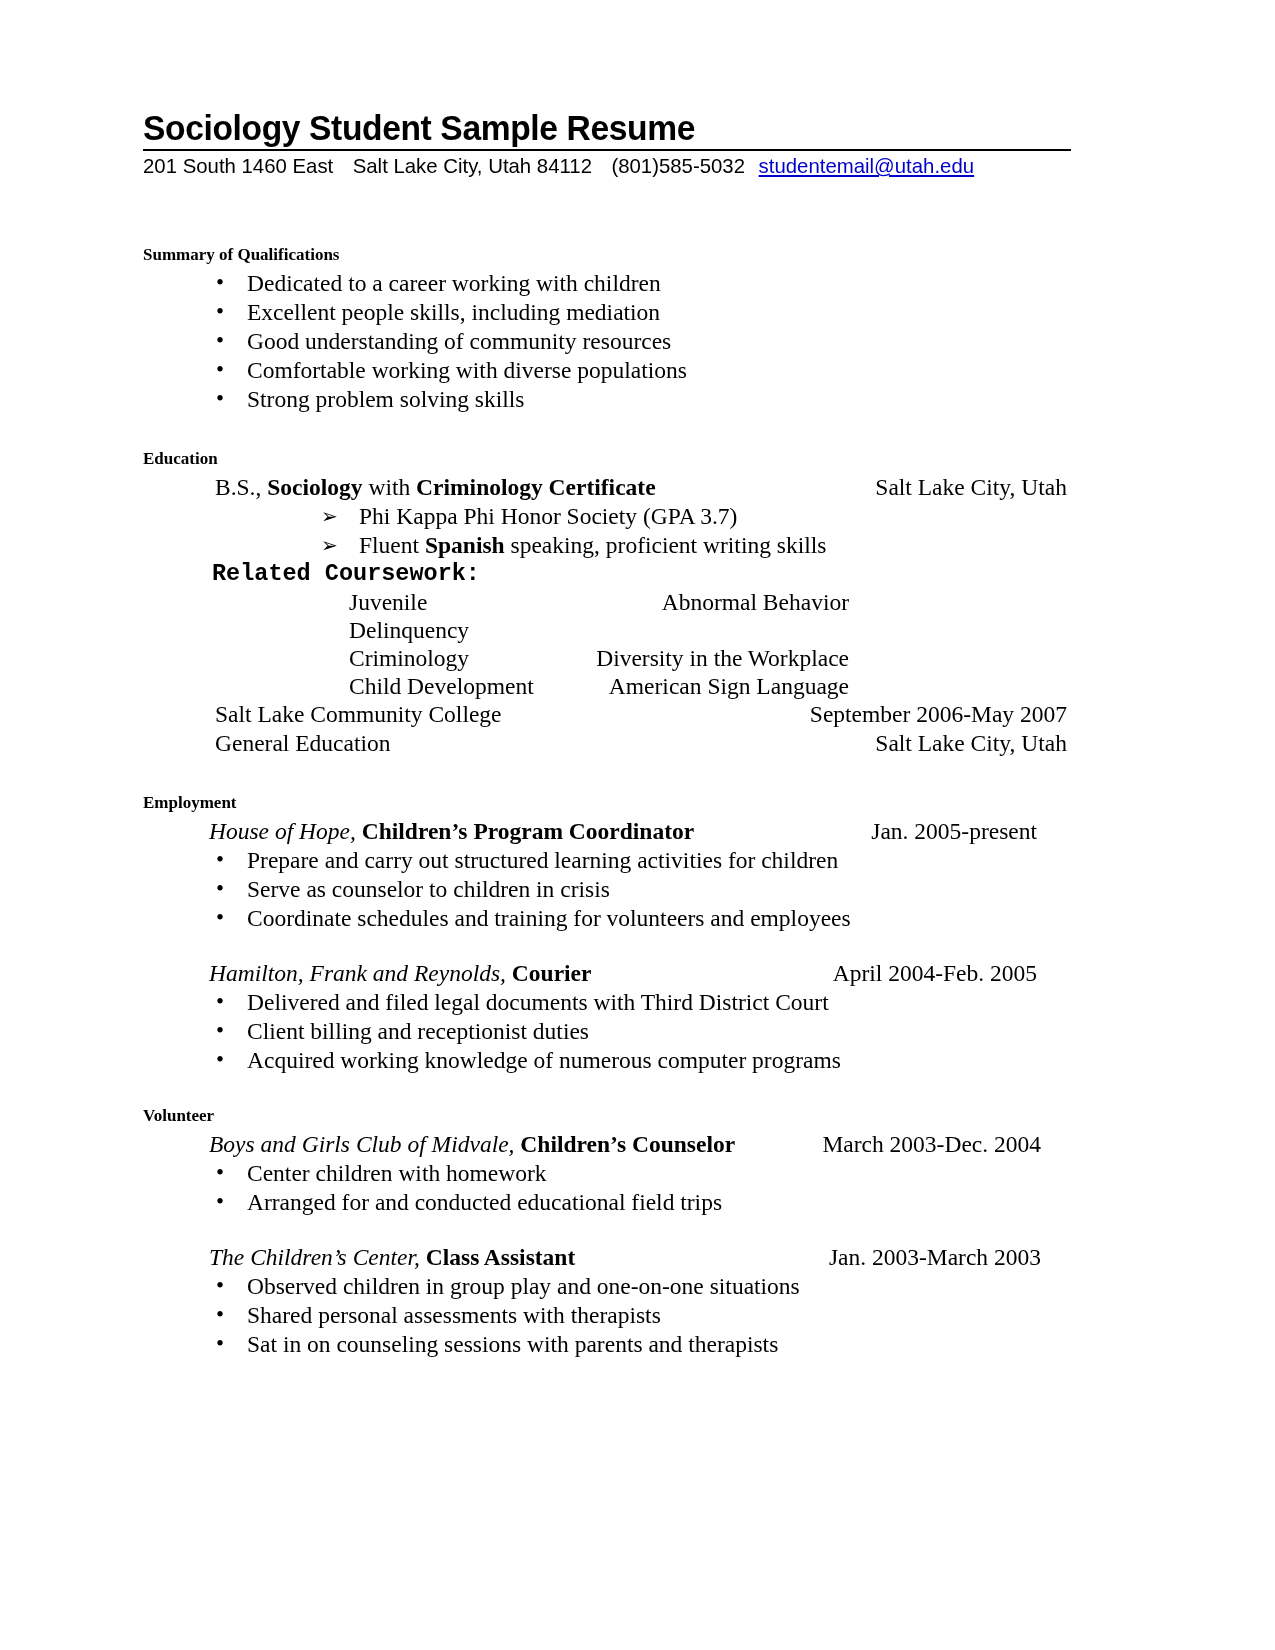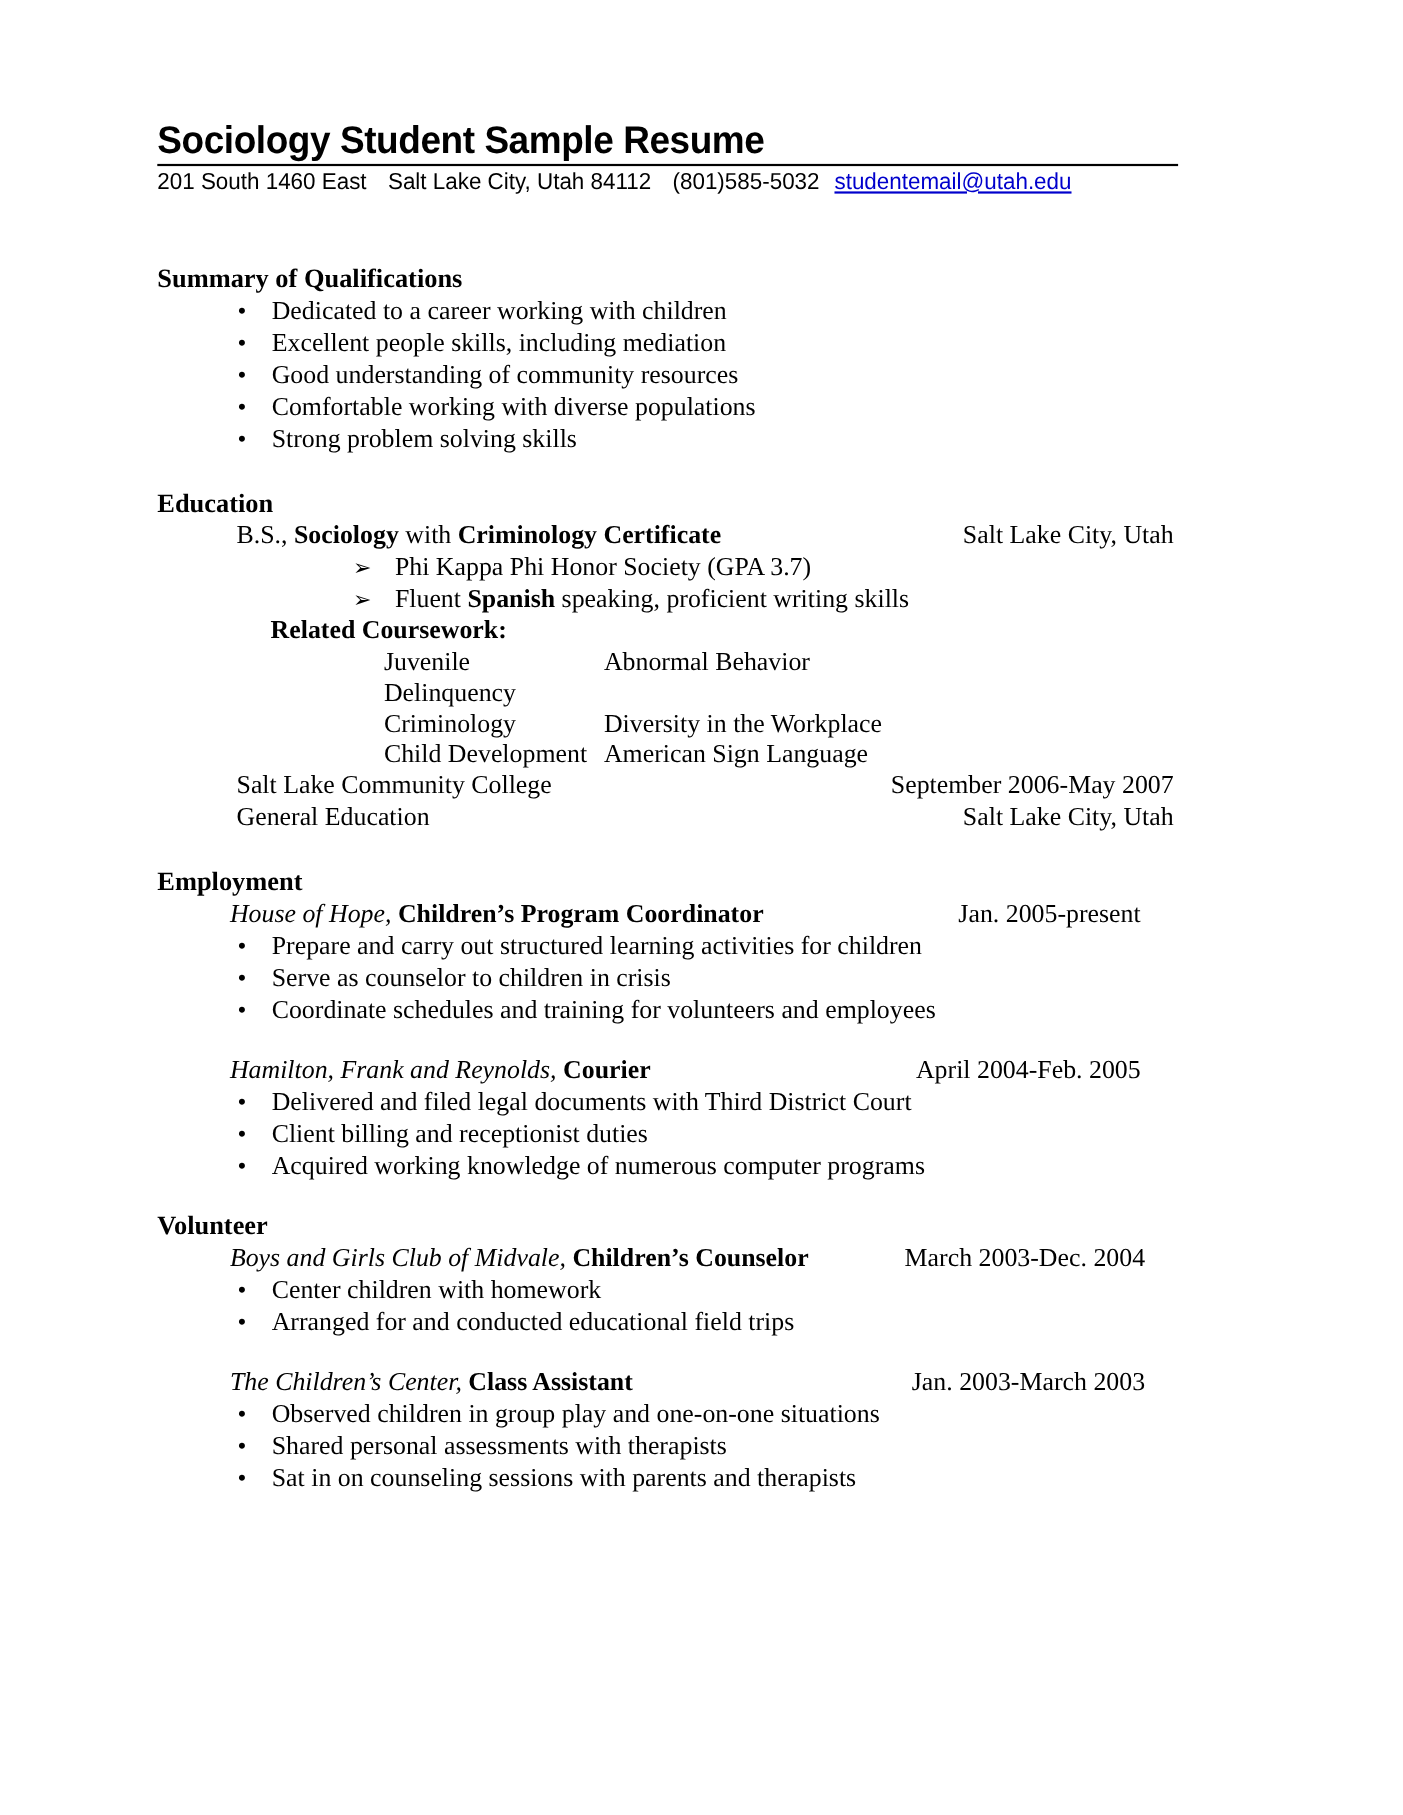--- a/index.html
+++ b/index.html
@@ -68,21 +68,21 @@
     top: 240px;
     width: 928px;
     font-size: 23.5px;
     line-height: 28.8px;
   }
 
   .section { }
 
   .section-title {
     font-weight: bold;
-    font-size: 24px;
+    font-size: 17px;
     line-height: 29px;
   }
 
   
   ul.bullets {
     list-style: none;
     margin: 0;
     padding: 0;
   }
   ul.bullets > li {
@@ -136,32 +136,33 @@
     font-style: italic;
     font-weight: normal;
   }
   strong.title-b {
     font-weight: bold;
   }
 
   
   .coursework-label {
     font-weight: bold;
-    margin-left: 103px;
-    line-height: 29px;
+    margin-left: 69px;
+    line-height: 29px;
+    font-family: Liberation Mono, monospace;
   }
   .course-grid {
     margin-left: 206px;
   }
   .course-row {
     display: flex;
     line-height: 28px;
   }
   .course-col-a { width: 200px; }
-  .course-col-b { width: 300px; }
+  .course-col-b { width: 300px; text-align: right; }
   .spacer-md { height: 26px; }
   .spacer-lg { height: 30px; }
 </style>
 </head>
 <body>
 
 <div class="page">
 
   <div class="header">
     <div class="header-name">Sociology Student Sample Resume</div>

